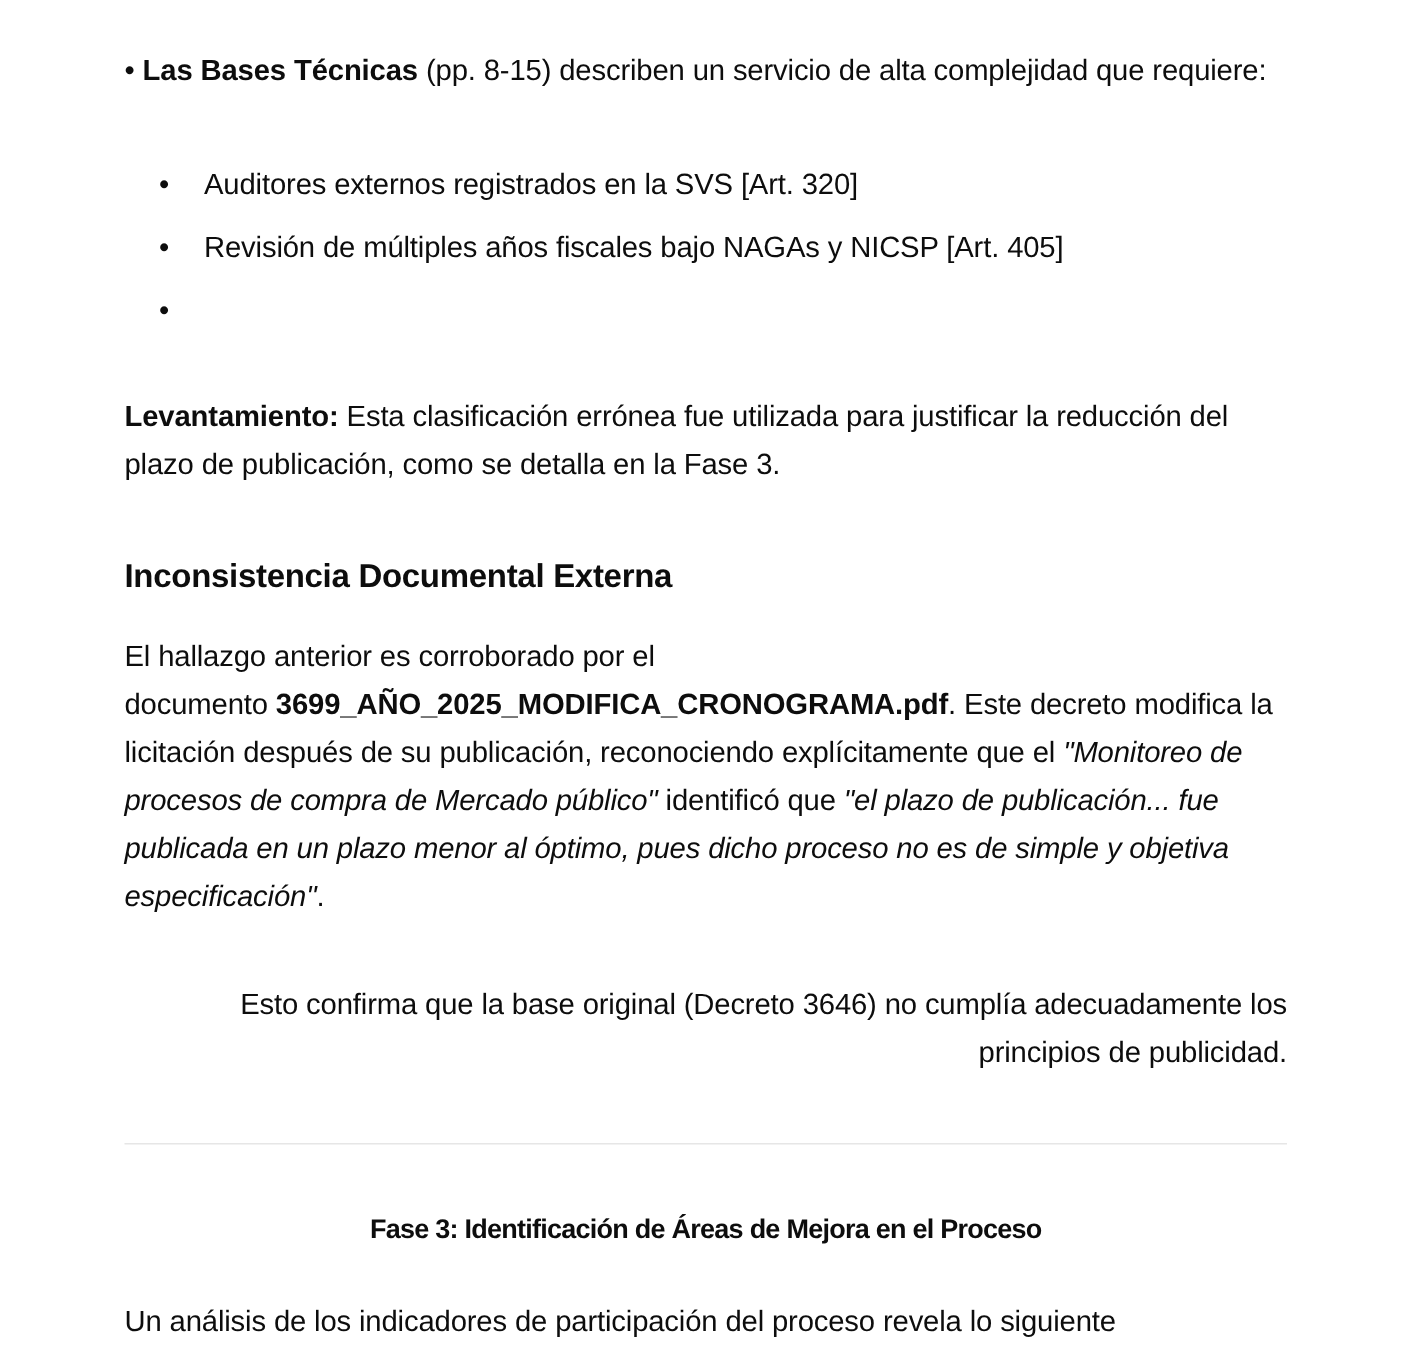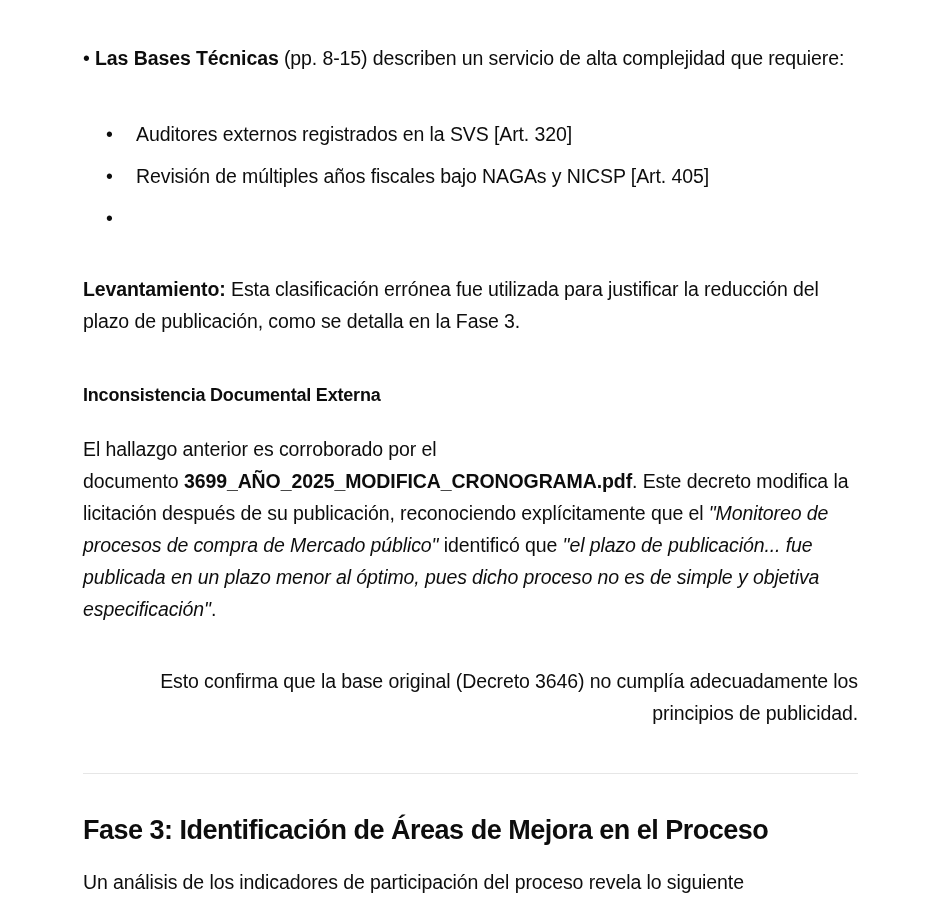--- a/index.html
+++ b/index.html
@@ -16,21 +16,21 @@
     background:var(--bg);
     color:var(--text);
     font-family:"Liberation Sans","DejaVu Sans",sans-serif;
     font-size:19.5px;
     line-height:32px;
     letter-spacing:-0.1px;
   }
   .doc{
     width:775px;
     margin-left:83px;
-    padding-top:42px;
+    padding-top:31px;
   }
   p{margin:0;}
   strong{font-weight:700;}
   em{font-style:italic;}
 
   .lead-item{margin:0;}
   .lead-item .bullet{display:inline;}
 
   ul.req-list{
     list-style:none;
@@ -47,47 +47,48 @@
   ul.req-list .marker{
     display:inline-block;
     width:30px;
     flex:0 0 30px;
   }
 
   .consequence{margin-top:39px;}
 
   h3.section-heading{
     margin:43px 0 0 0;
-    font-size:18px;
+    font-size:22px;
     line-height:30px;
     font-weight:700;
     letter-spacing:-0.2px;
     white-space:nowrap;
   }
 
   .finding{margin-top:23px;}
   .confirmation{margin-top:40px;text-align:right;}
 
   hr.divider{
     border:none;
     border-top:1px solid var(--divider);
     margin:44px 0 0 0;
     height:0;
   }
 
   h2.phase-heading{
     margin:38px 0 0 0;
-    font-size:27px;
+    font-size:18px;
     line-height:37px;
     font-weight:700;
     letter-spacing:-0.5px;
     white-space:nowrap;
+    text-align:center;
   }
 
-  .partial{margin-top:17px;}
+  .partial{margin-top:27px;}
 </style>
 </head>
 <body>
 
 <div class="doc">
 
   <p class="lead-item"><span class="bullet">•</span> <strong>Las Bases Técnicas</strong><span> (pp. 8-15) describen un servicio de alta complejidad que requiere:</span></p>
 
   <ul class="req-list">
     <li>

